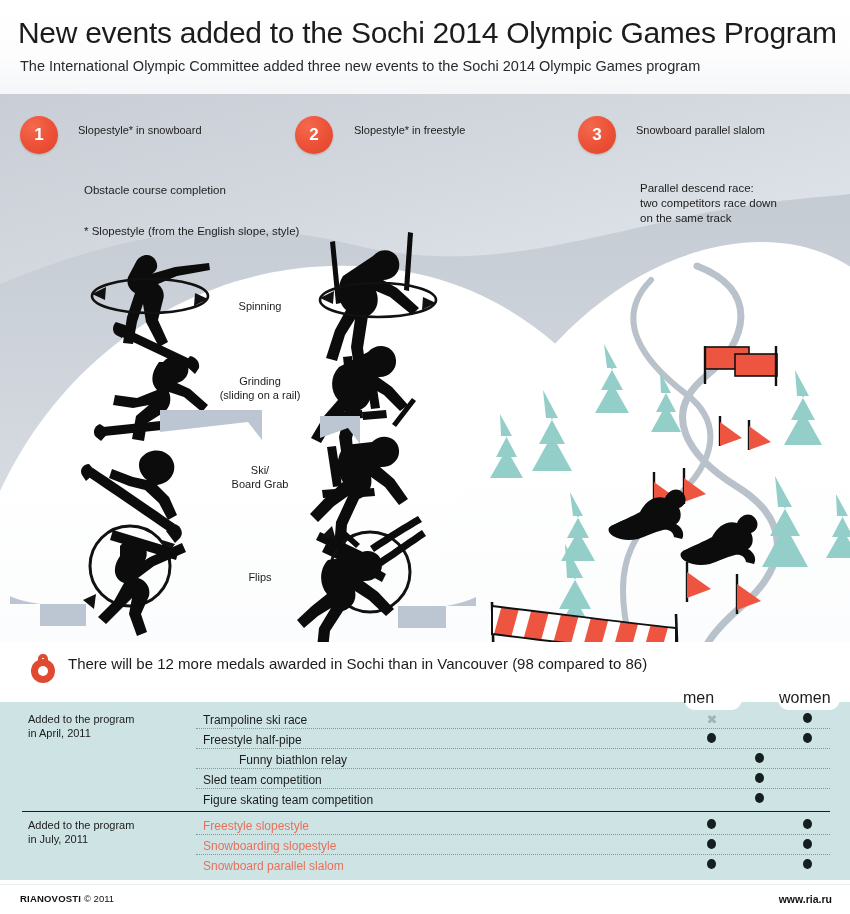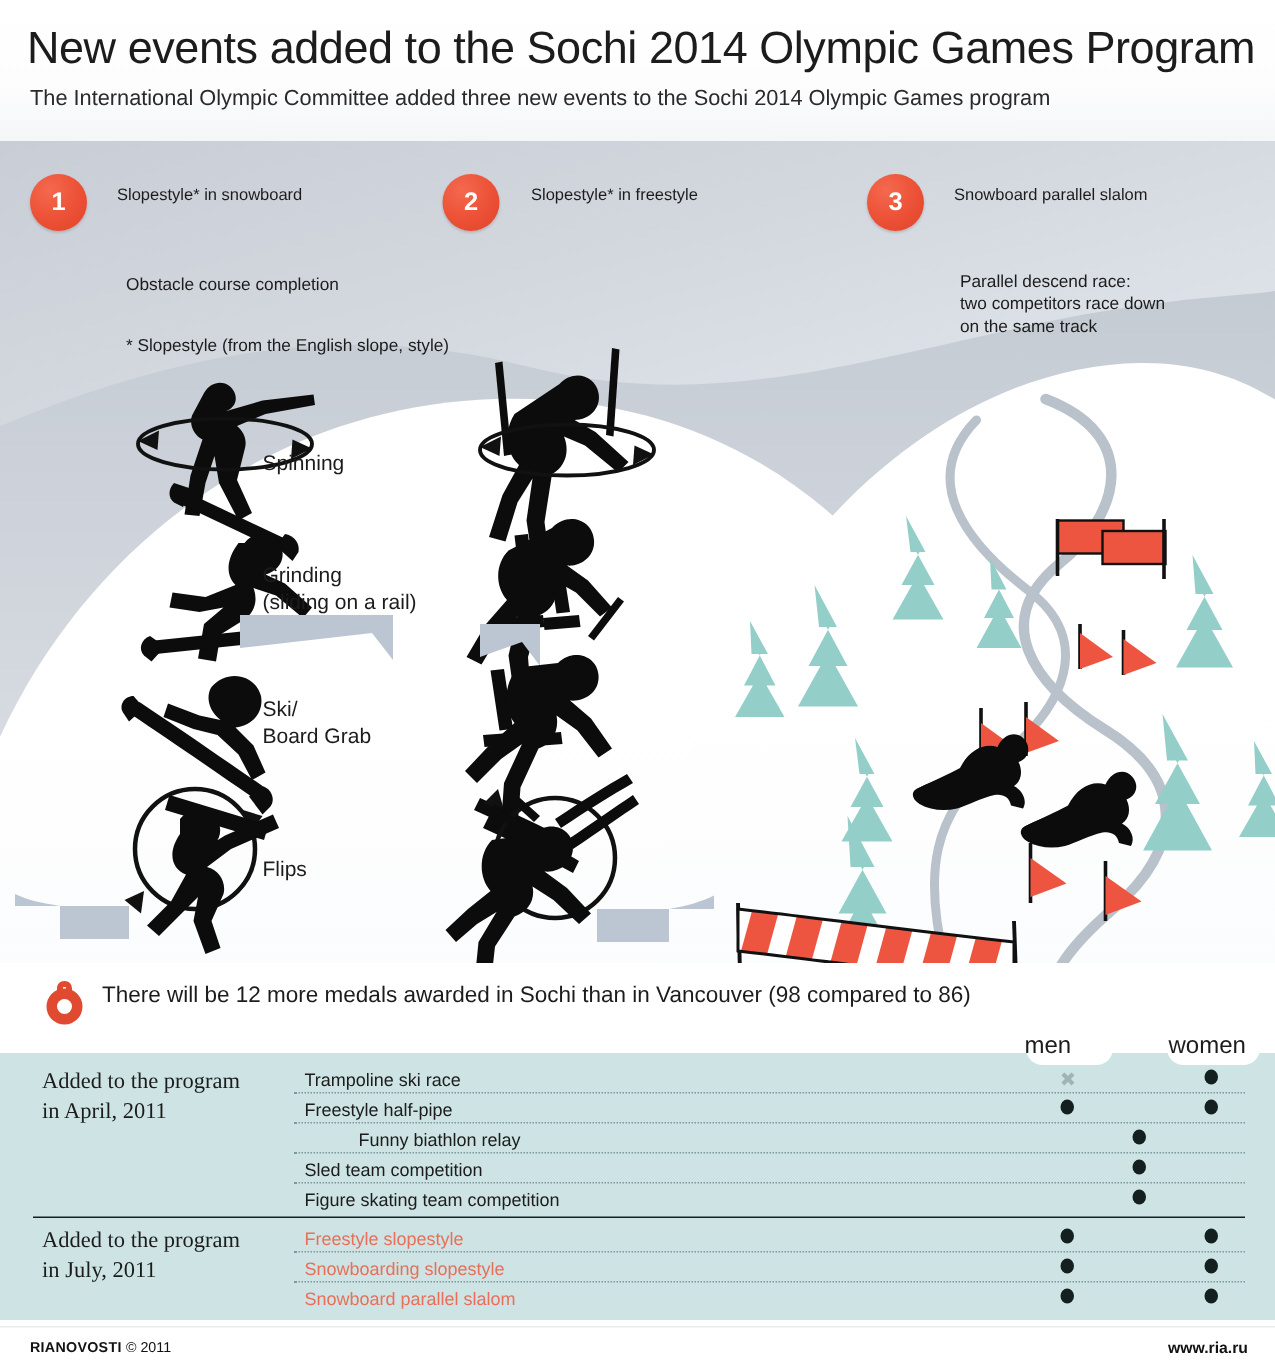--- a/index.html
+++ b/index.html
@@ -45,21 +45,21 @@
   }
   .bullet span{
     display:block;width:38px;height:38px;line-height:38px;text-align:center;
     color:#fff;font-size:17px;font-weight:700;
   }
   .btitle{position:absolute;font-size:11px;color:#1c1c1c;white-space:nowrap;text-align:right;}
   .bdesc{position:absolute;font-size:11.5px;color:#1c1c1c;line-height:1.32;}
 
   
   .tlabel{
-    position:absolute;text-align:left;font-size:14px;color:#1c1c1c;
+    position:absolute;text-align:center;font-size:11px;color:#1c1c1c;
     line-height:1.25;width:170px;
   }
 
   
   .medalstrip{
     position:absolute;left:0;top:642px;width:850px;height:46px;background:#ffffff;
   }
   .medaltext{
     position:absolute;left:68px;top:655px;font-size:15px;color:#1c1c1c;white-space:nowrap;
   }
@@ -70,21 +70,21 @@
     position:absolute;left:0;top:14px;width:850px;height:178px;background:#cde3e4;
   }
   .notch{
     position:absolute;top:0;height:22px;background:#fff;
     border-bottom-left-radius:11px;border-bottom-right-radius:11px;
   }
   .colhead{
     position:absolute;top:1px;font-size:16px;color:#1c1c1c;text-align:left;width:60px;
   }
   .grpnote{
-    position:absolute;font-size:15px;color:#1c1c1c;line-height:1.3;font-family:Liberation Serif, serif;
+    position:absolute;font-size:11px;color:#1c1c1c;line-height:1.3;
   }
   .rowlabel{
     position:absolute;font-size:12px;color:#1c1c1c;white-space:nowrap;
   }
   .rowlabel.red{color:#e8705a;}
   .dotted{
     position:absolute;height:0;border-top:1px dotted #7a9a9b;
   }
   .solid{position:absolute;height:0;border-top:1.6px solid #14201f;}
   .dot{

